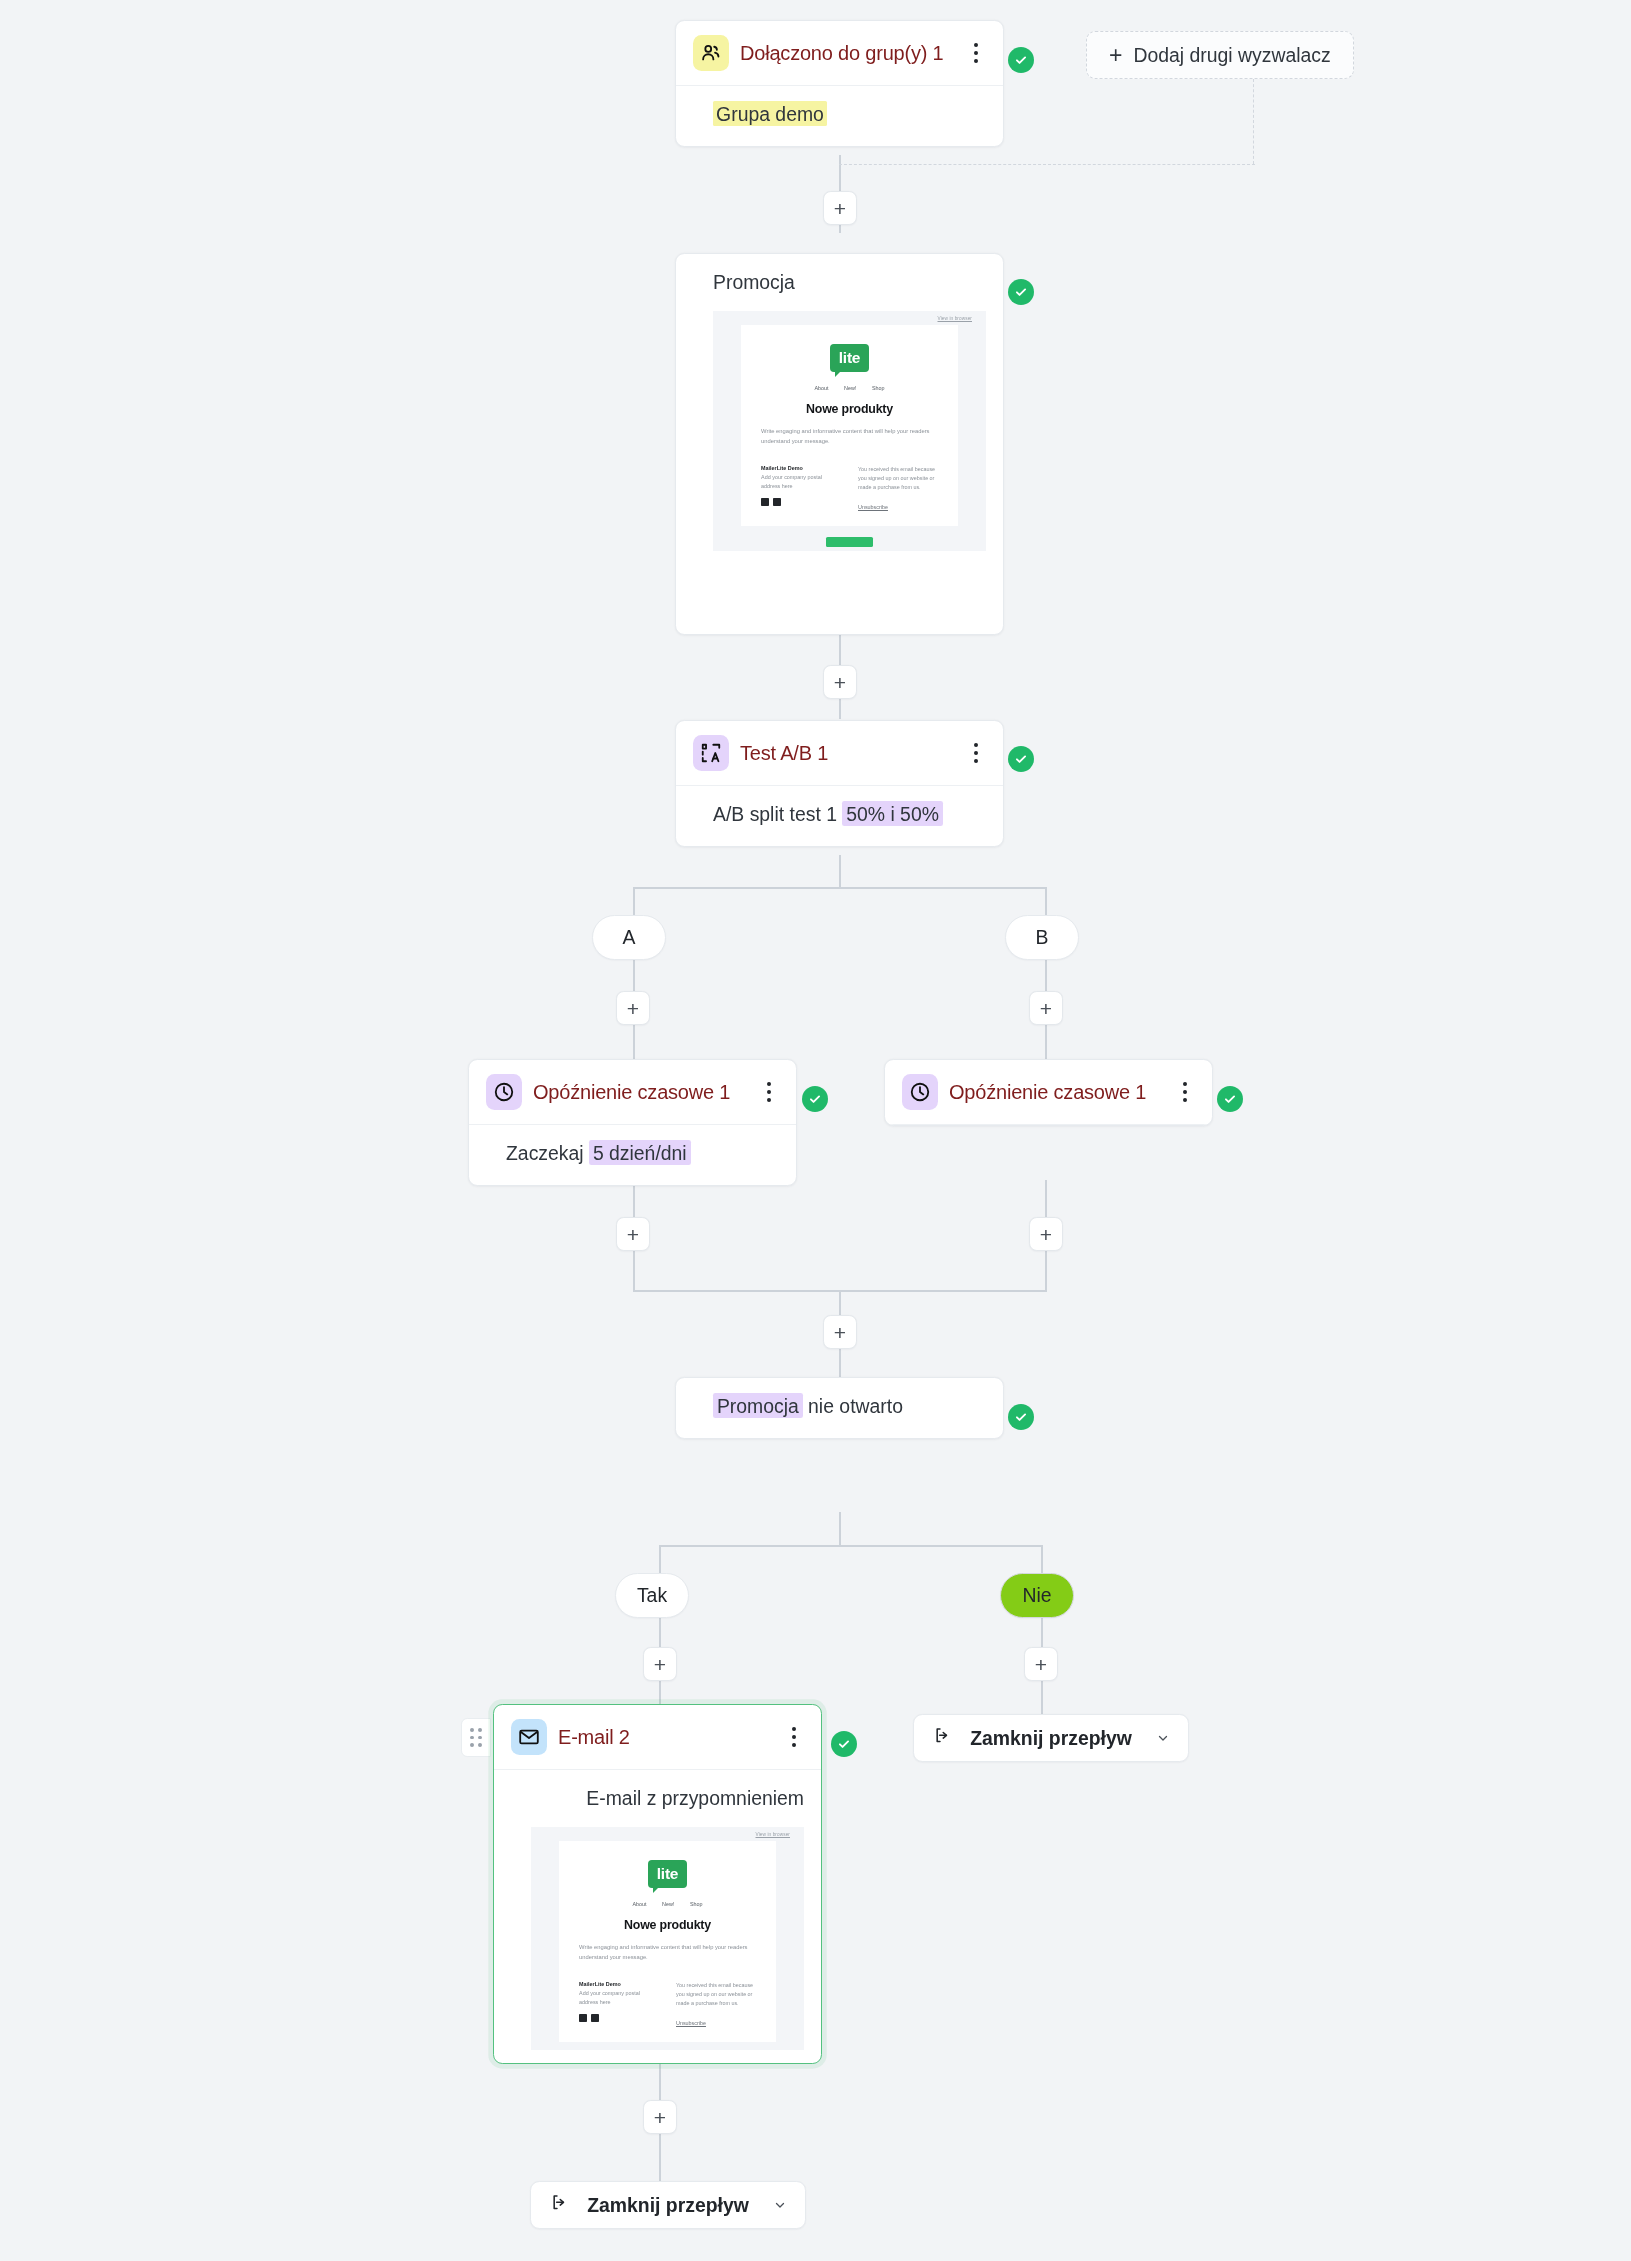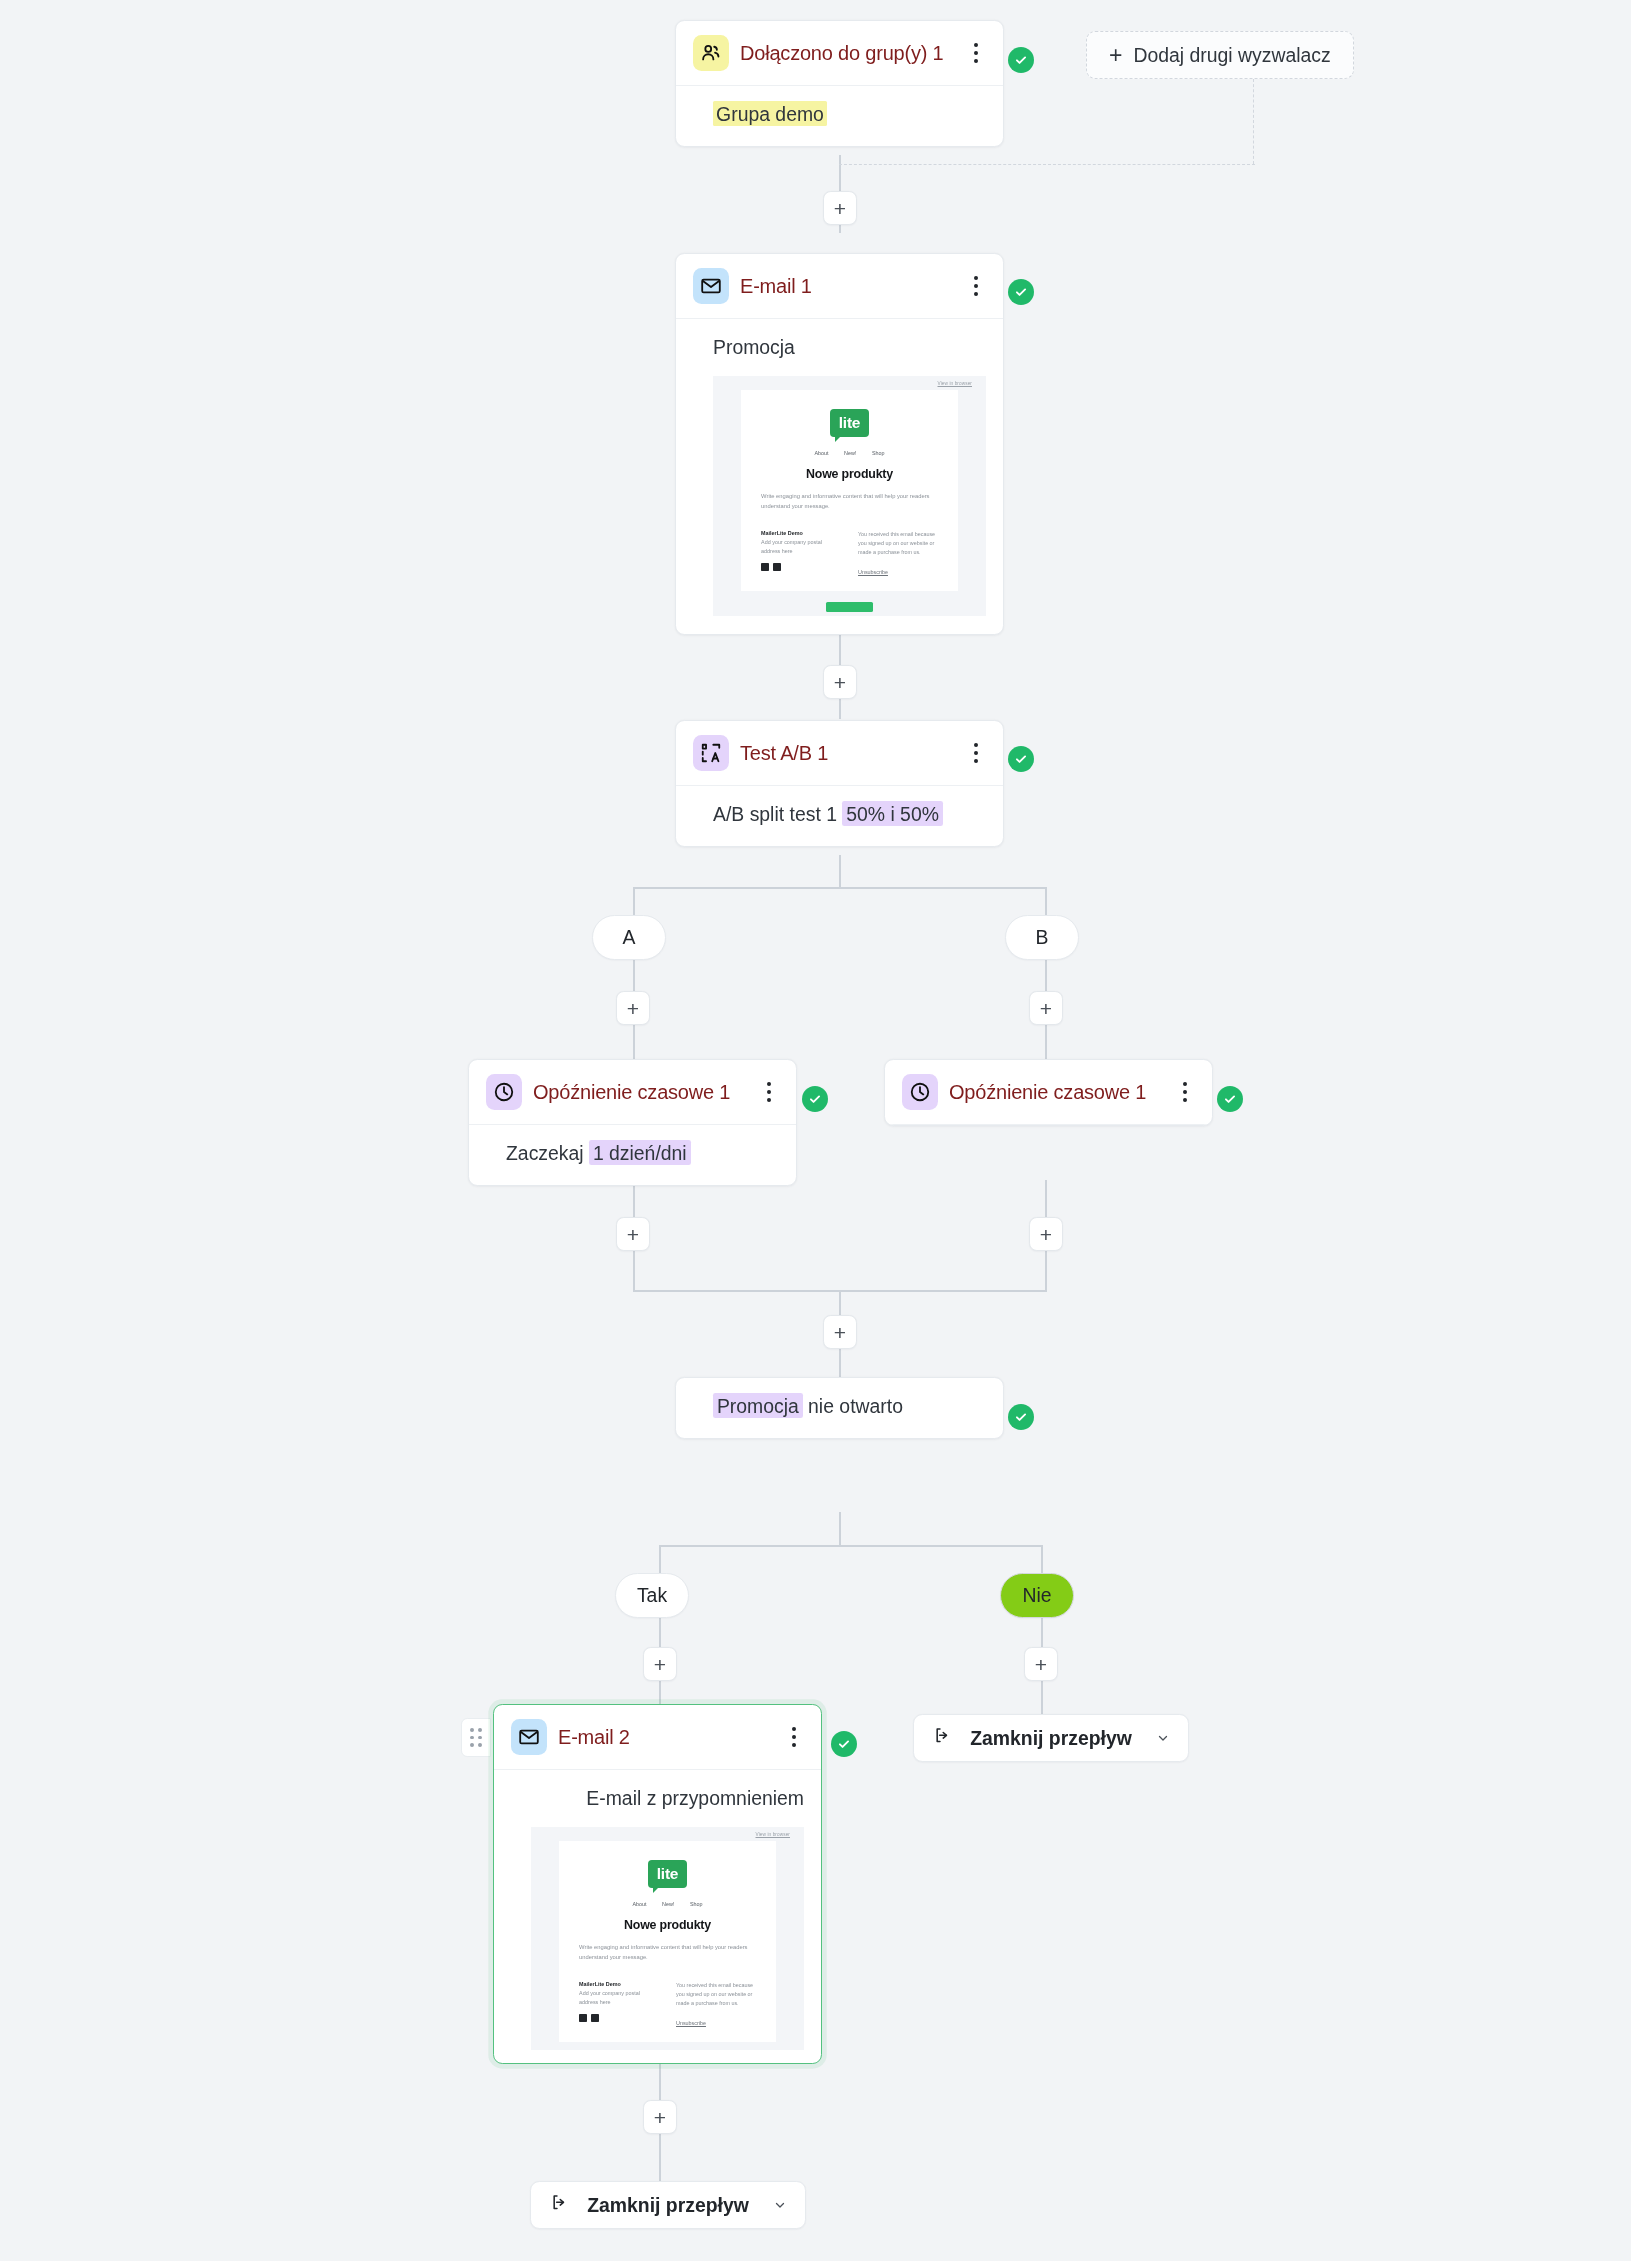--- a/index.html
+++ b/index.html
@@ -348,34 +348,20 @@
   </div>
   <div class="check" style="left:1008px; top:47px;">
     <svg width="14" height="14" viewBox="0 0 24 24" fill="none" stroke="#fff" stroke-width="3.2" stroke-linecap="round" stroke-linejoin="round">
         <path d="M5 12.5l4.5 4.5L19 7.5"></path>
       </svg>
   </div>
 
   <div class="plus-btn" style="left:823px; top:191px;">+</div>
 
   <div class="node" style="left:675px; top:253px; width:329px; height:382px;">
-    <div class="node-head">
-      <span class="node-ico" style="background:#c3e3fb;">
-        <svg width="22" height="22" viewBox="0 0 24 24" fill="none" stroke="#111" stroke-width="2" stroke-linejoin="round">
-          <rect x="2.4" y="5" width="19.2" height="14" rx="1.6"></rect>
-          <path d="M2.8 6.2l9.2 7 9.2-7"></path>
-        </svg>
-      </span>
-      <span class="node-title">E-mail 1</span>
-      <span class="kebab">
-          <i></i>
-          <i></i>
-          <i></i>
-        </span>
-    </div>
     <div class="node-body" style="padding-bottom:0;">
       <div class="node-body-row" style="padding-bottom:17px;">Promocja</div>
       <div class="mail-preview" style="height:240px;">
         <div class="mp-viewbrowser">View in browser</div>
         <div class="mp-sheet">
           <div class="mp-logo-wrap">
             <span class="mp-logo">lite</span>
           </div>
           <div class="mp-nav">
             <span>About</span>
@@ -462,21 +448,21 @@
       <span class="node-title">Opóźnienie czasowe 1</span>
       <span class="kebab">
           <i></i>
           <i></i>
           <i></i>
         </span>
     </div>
     <div class="node-body">
       <div class="node-body-row">
         <span>Zaczekaj</span>
-        <span class="hl-purple">1 dzień/dni</span>
+        <span class="hl-purple">5 dzień/dni</span>
       </div>
     </div>
   </div>
   <div class="check" style="left:802px; top:1086px;">
     <svg width="14" height="14" viewBox="0 0 24 24" fill="none" stroke="#fff" stroke-width="3.2" stroke-linecap="round" stroke-linejoin="round">
         <path d="M5 12.5l4.5 4.5L19 7.5"></path>
       </svg>
   </div>
 
   <div class="node" style="left:884px; top:1059px; width:329px;">

